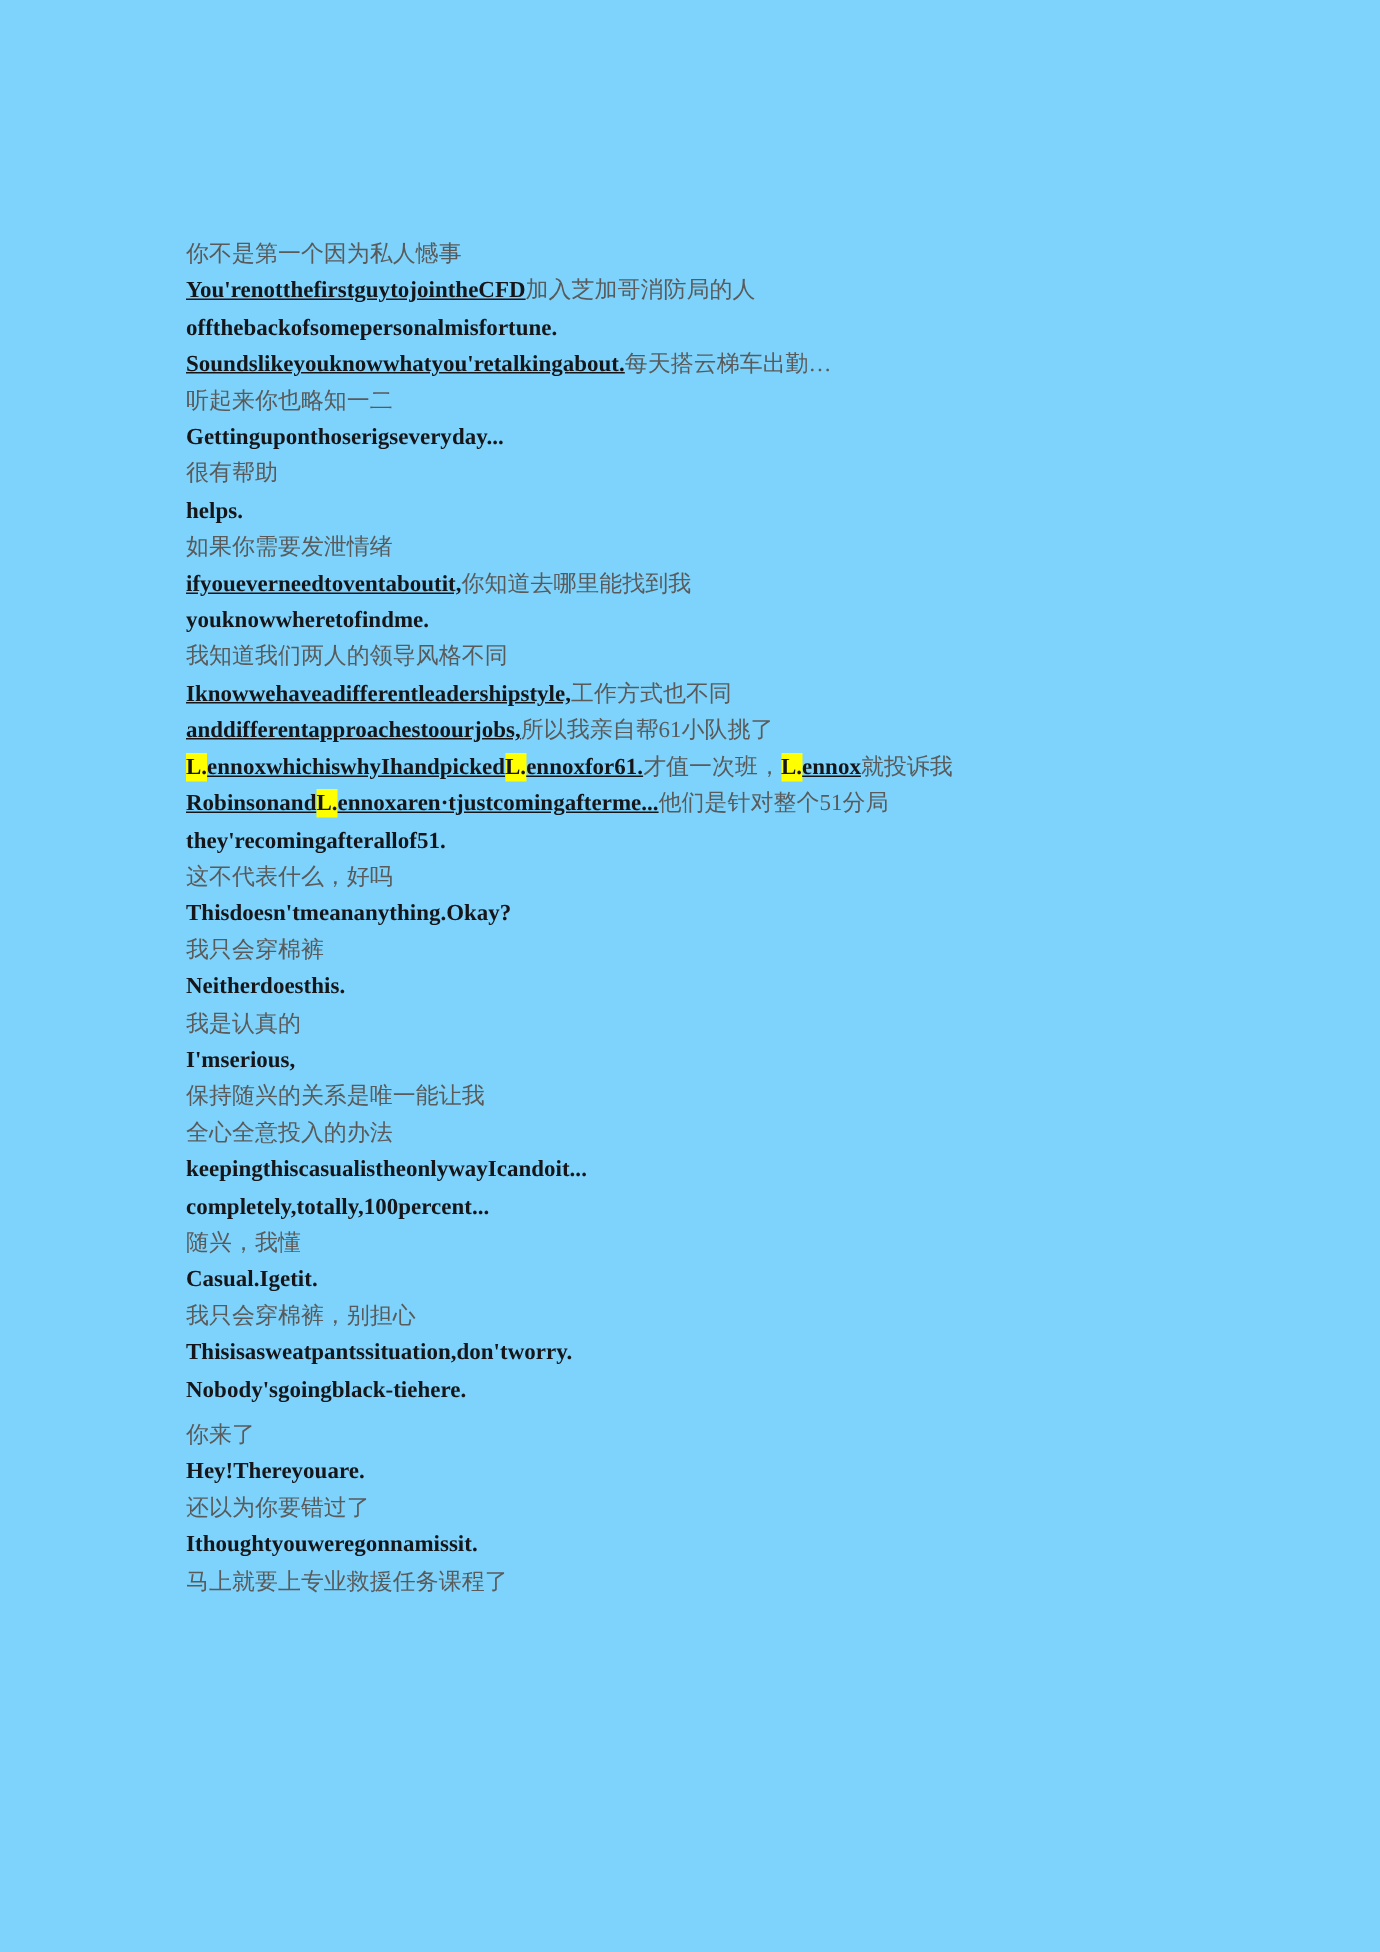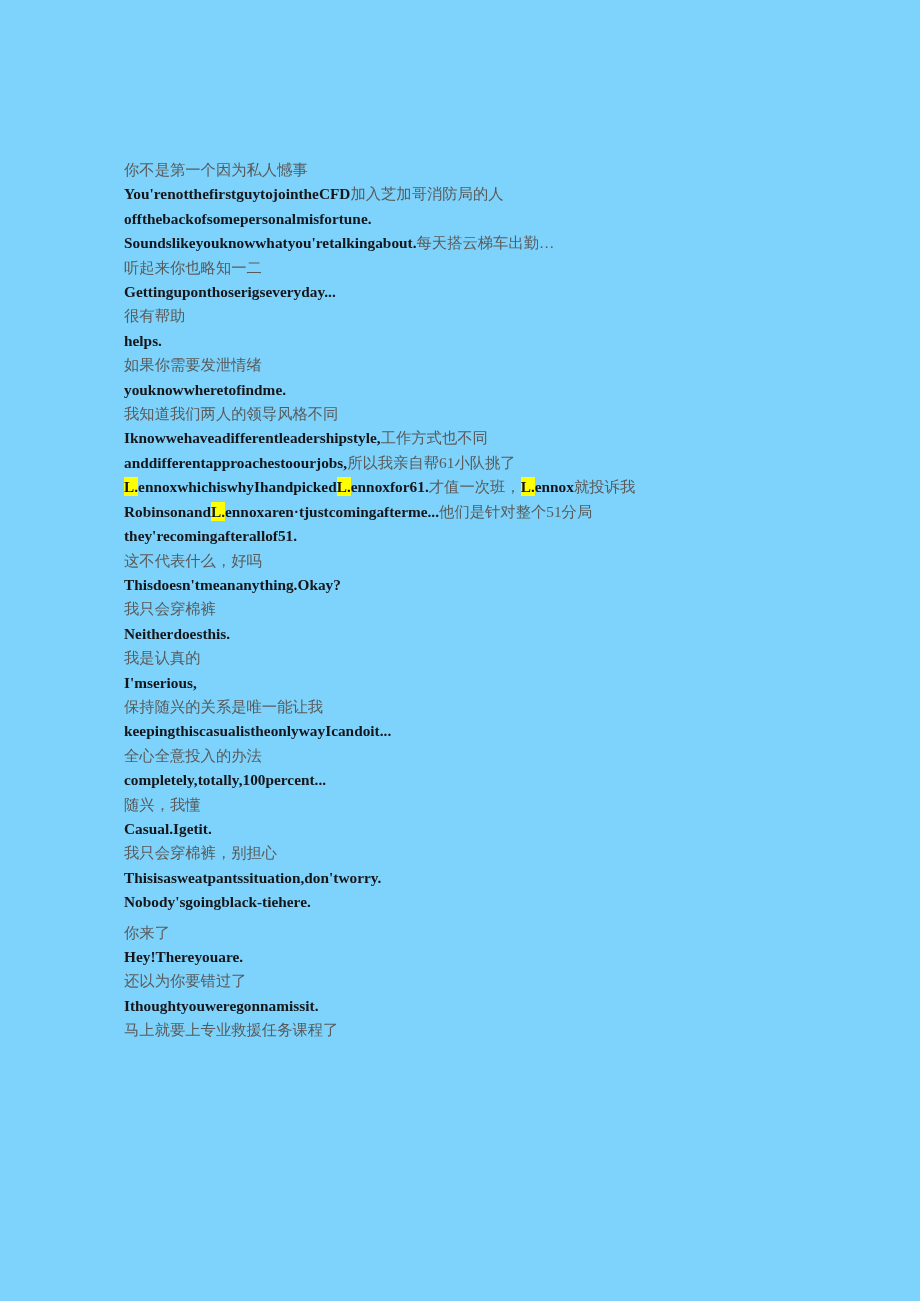--- a/index.html
+++ b/index.html
@@ -56,20 +56,21 @@
 
   
   .line .zh-inline {
     color: #5a5a5a;
     font-weight: 400;
   }
 
   .line .en-inline {
     color: #16161a;
     font-weight: 600;
+    text-decoration: underline;
   }
 
   
   .hl {
     background-color: #ffff00;
     color: #16161a;
     font-weight: 600;
     padding: 1px 0 1px 0;
     box-decoration-break: clone;
     -webkit-box-decoration-break: clone;
@@ -87,36 +88,37 @@
   <div id="transcript">
       <div class="line zh">你不是第一个因为私人憾事</div>
       <div class="line en"><span class="en-inline">You'renotthefirstguytojointheCFD</span><span class="zh-inline">加入芝加哥消防局的人</span></div>
       <div class="line en">offthebackofsomepersonalmisfortune.</div>
       <div class="line en"><span class="en-inline">Soundslikeyouknowwhatyou'retalkingabout.</span><span class="zh-inline">每天搭云梯车出勤…</span></div>
       <div class="line zh">听起来你也略知一二</div>
       <div class="line en">Gettinguponthoserigseveryday...</div>
       <div class="line zh">很有帮助</div>
       <div class="line en">helps.</div>
       <div class="line zh">如果你需要发泄情绪</div>
+      <div class="line en"><span class="en-inline">ifyoueverneedtoventaboutit,</span><span class="zh-inline">你知道去哪里能找到我</span></div>
       <div class="line en">youknowwheretofindme.</div>
       <div class="line zh">我知道我们两人的领导风格不同</div>
       <div class="line en"><span class="en-inline">Iknowwehaveadifferentleadershipstyle,</span><span class="zh-inline">工作方式也不同</span></div>
       <div class="line en"><span class="en-inline">anddifferentapproachestoourjobs,</span><span class="zh-inline">所以我亲自帮61小队挑了</span></div>
       <div class="line en"><span class="hl">L.</span><span class="en-inline">ennoxwhichiswhyIhandpicked</span><span class="hl">L.</span><span class="en-inline">ennoxfor61.</span><span class="zh-inline">才值一次班，</span><span class="hl">L.</span><span class="en-inline">ennox</span><span class="zh-inline">就投诉我</span></div>
       <div class="line en"><span class="en-inline">Robinsonand</span><span class="hl">L.</span><span class="en-inline">ennoxaren·tjustcomingafterme...</span><span class="zh-inline">他们是针对整个51分局</span></div>
       <div class="line en">they'recomingafterallof51.</div>
       <div class="line zh">这不代表什么，好吗</div>
       <div class="line en">Thisdoesn'tmeananything.Okay?</div>
       <div class="line zh">我只会穿棉裤</div>
       <div class="line en">Neitherdoesthis.</div>
       <div class="line zh">我是认真的</div>
       <div class="line en">I'mserious,</div>
       <div class="line zh">保持随兴的关系是唯一能让我</div>
+      <div class="line zh">全心全意投入的办法</div>
       <div class="line en">keepingthiscasualistheonlywayIcandoit...</div>
-      <div class="line zh">全心全意投入的办法</div>
       <div class="line en">completely,totally,100percent...</div>
       <div class="line zh">随兴，我懂</div>
       <div class="line en">Casual.Igetit.</div>
       <div class="line zh">我只会穿棉裤，别担心</div>
       <div class="line en">Thisisasweatpantssituation,don'tworry.</div>
       <div class="line en">Nobody'sgoingblack-tiehere.</div>
       <div class="line gap-before zh">你来了</div>
       <div class="line en">Hey!Thereyouare.</div>
       <div class="line zh">还以为你要错过了</div>
       <div class="line en">Ithoughtyouweregonnamissit.</div>

